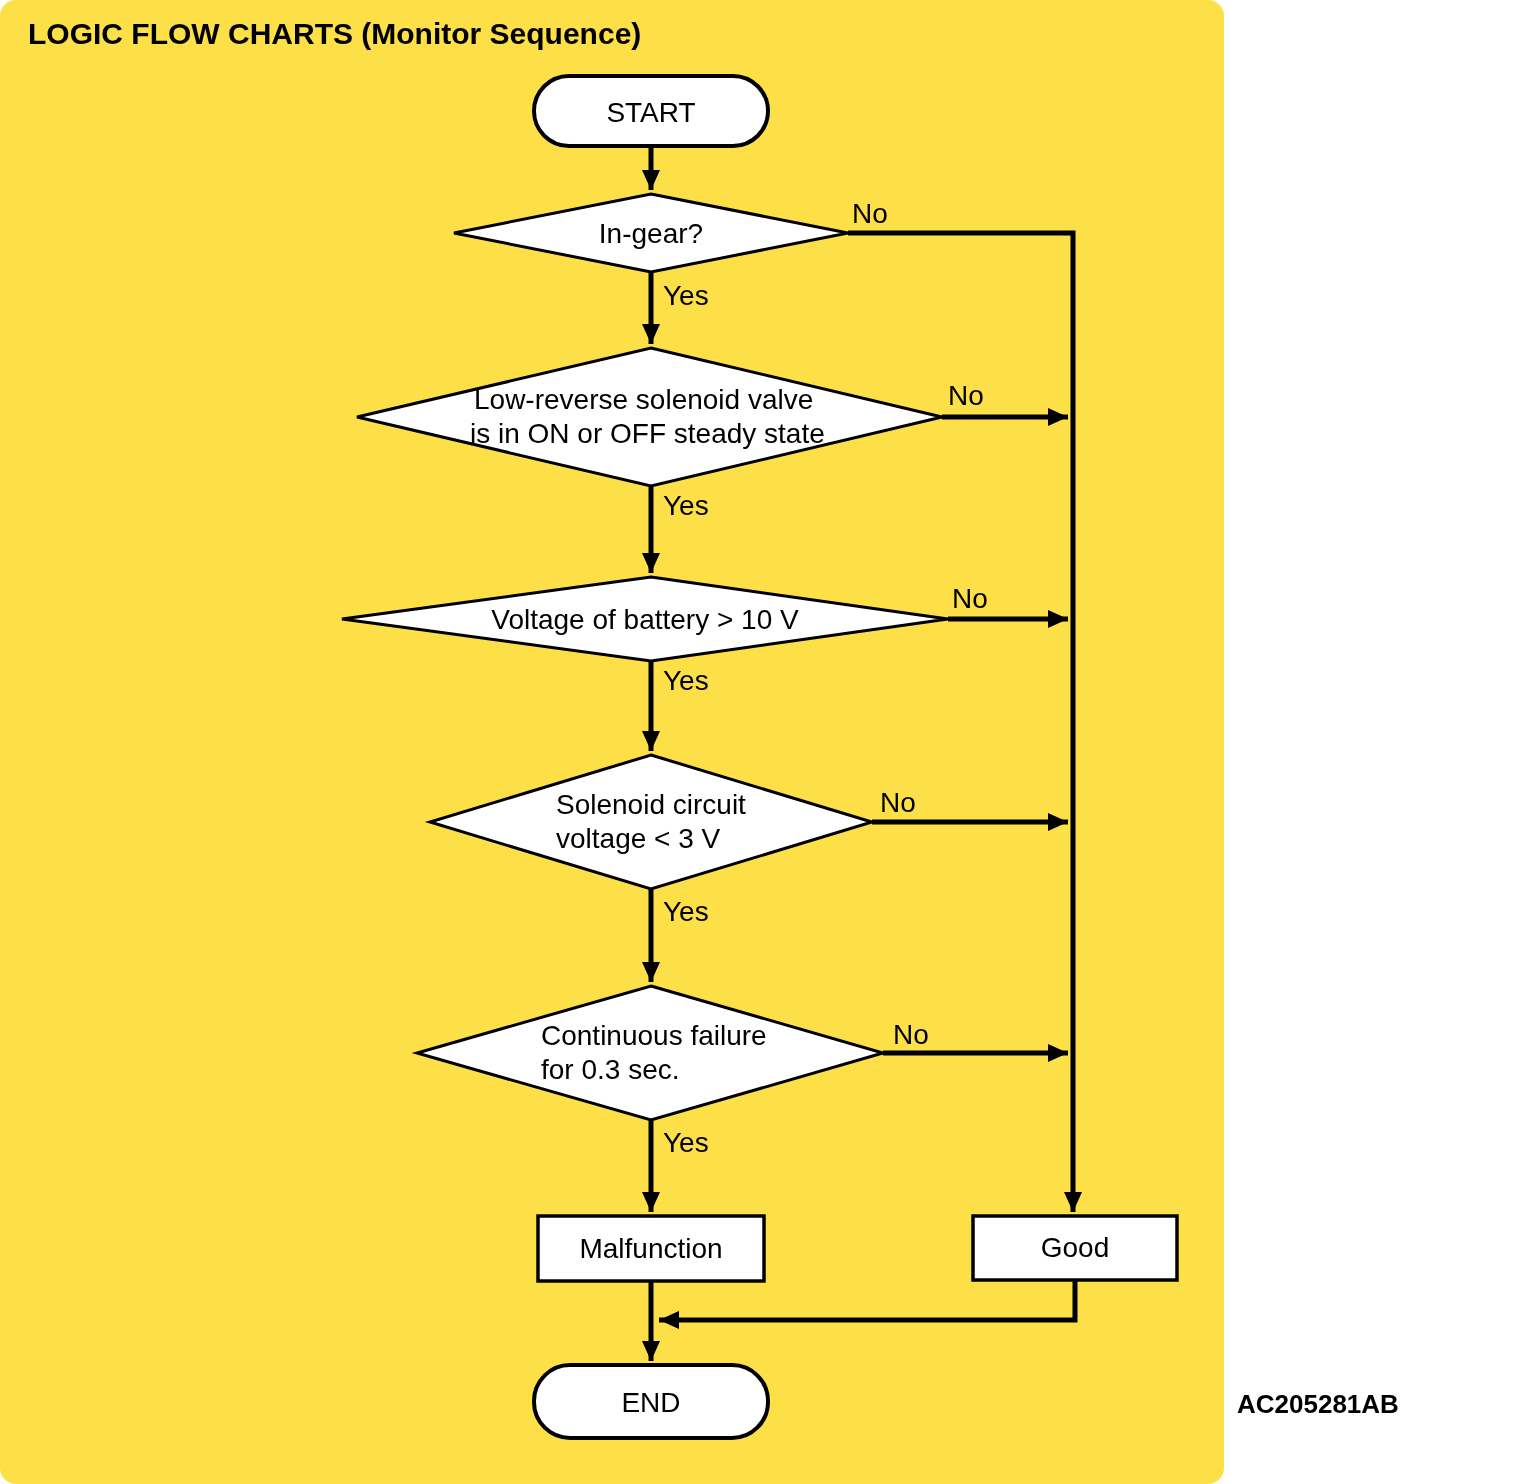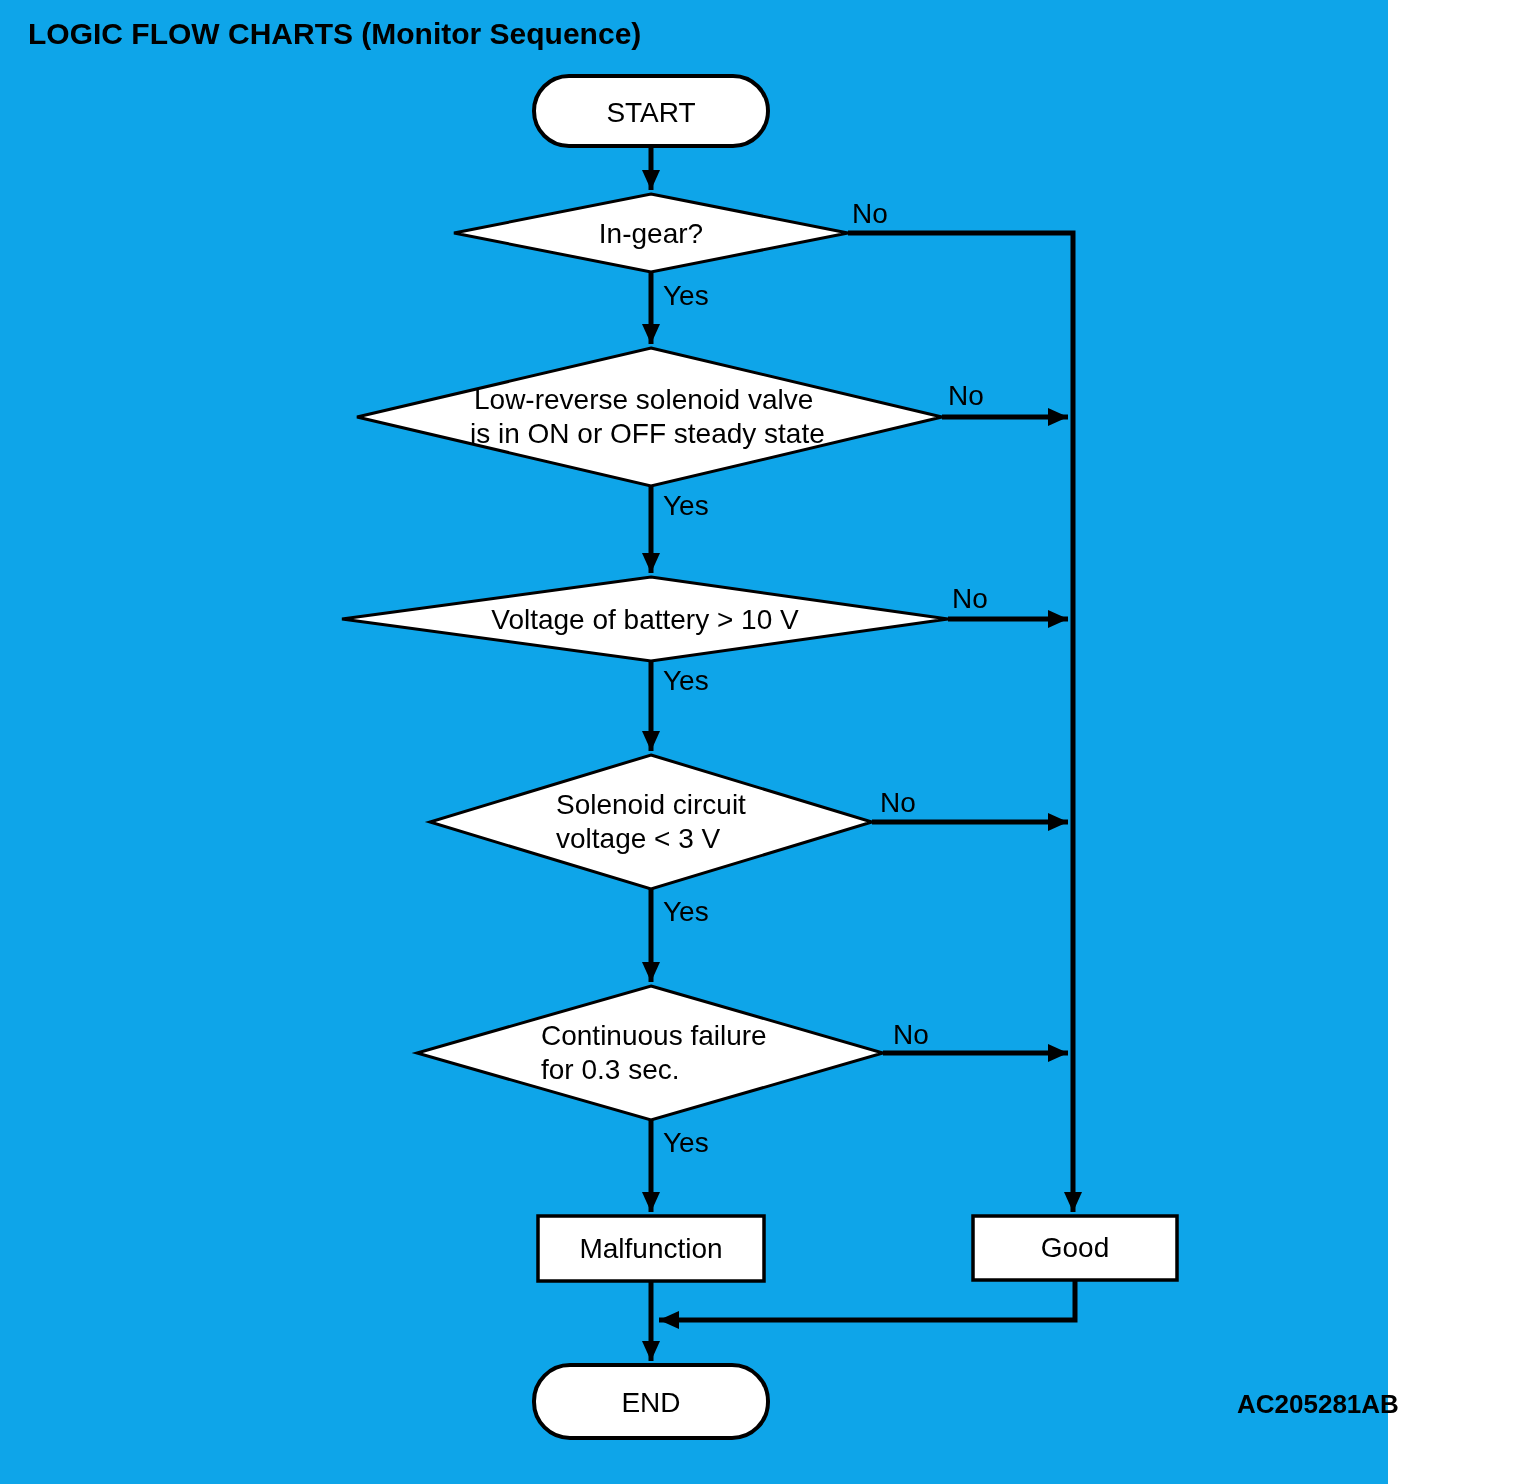--- a/index.html
+++ b/index.html
@@ -2,24 +2,25 @@
 <html><head>
 <meta charset="utf-8">
 <style>
   html, body {
     margin: 0;
     padding: 0;
     background: #ffffff;
   }
   #page {
     position: relative;
-    width: 1388px;
+    width: 1224px;
     height: 1484px;
-    background: #0ea5e9;
+    background: #fde047;
     font-family: "Liberation Sans", sans-serif;
+    border-radius: 16px;
   }
   svg { display: block; }
 
   .shape {
     fill: #ffffff;
     stroke: #000000;
     stroke-width: 3;
   }
   .terminal {
     fill: #ffffff;

